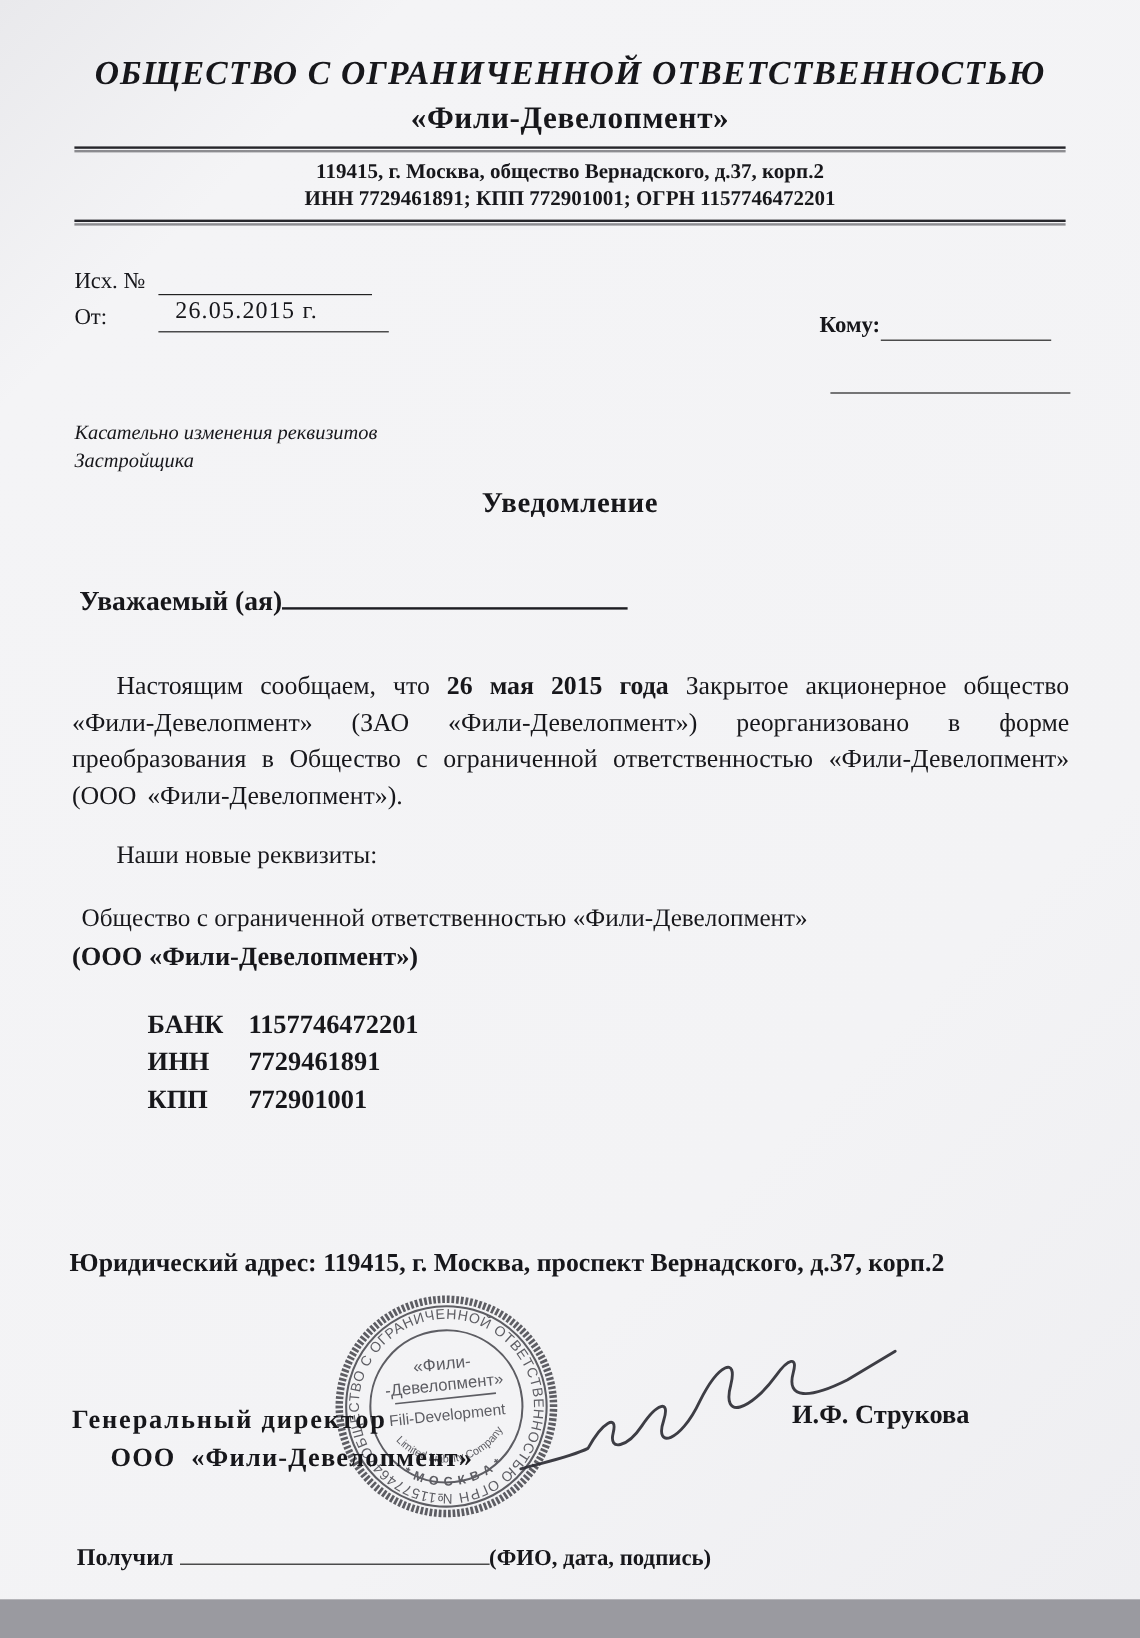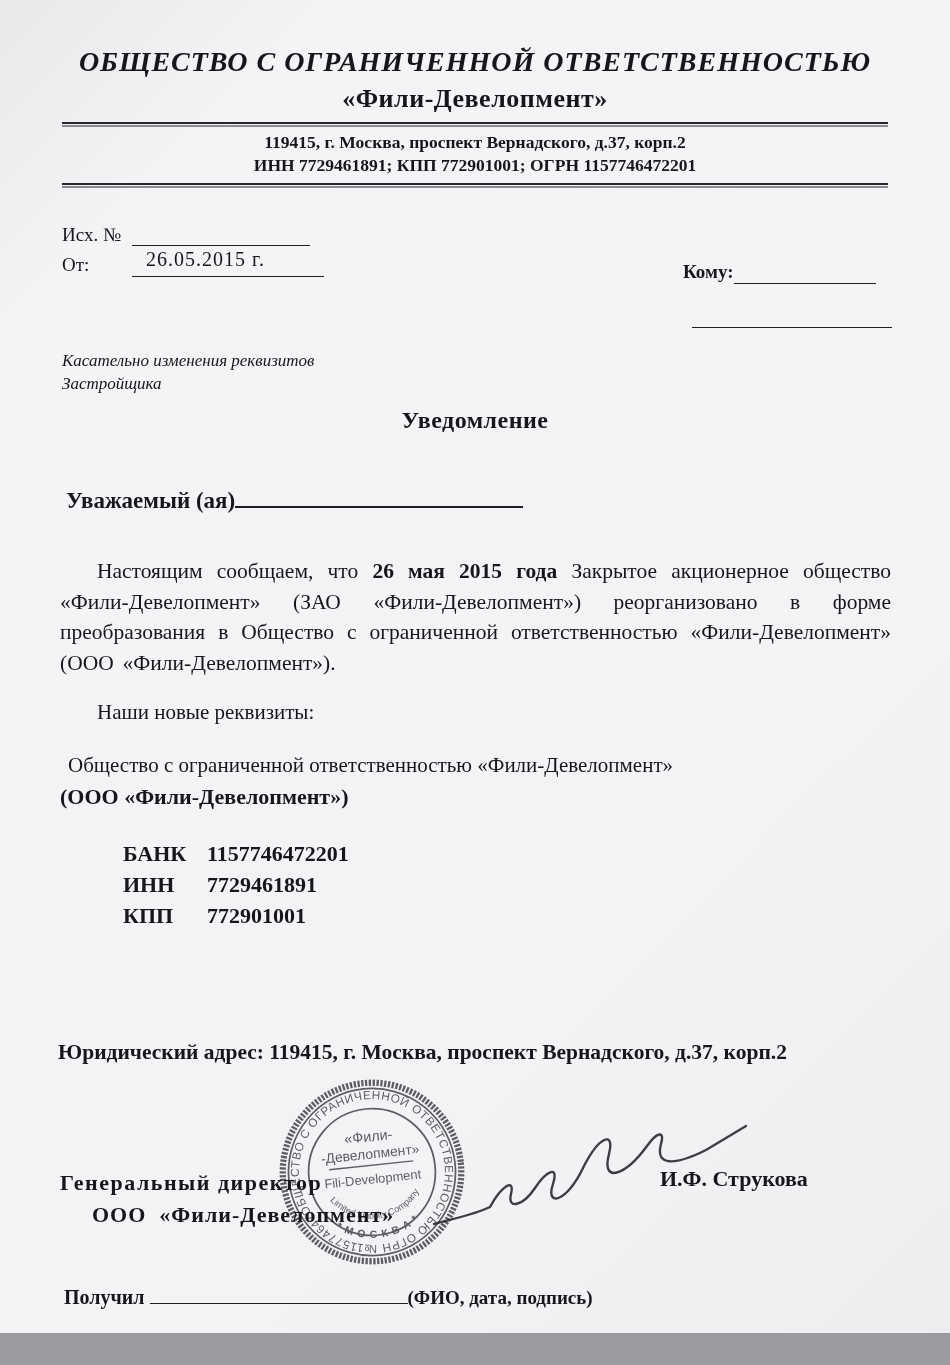--- a/index.html
+++ b/index.html
@@ -53,21 +53,21 @@
 </style>
 </head>
 <body>
 
 <div class="page">
 
   <div class="abs center org1">ОБЩЕСТВО С ОГРАНИЧЕННОЙ ОТВЕТСТВЕННОСТЬЮ</div>
   <div class="abs center org2">«Фили-Девелопмент»</div>
   <div class="abs rule rule1"></div>
   <div class="abs center addr">
-    <div>119415, г. Москва, проспект Вернадского, д.37, корп.2</div>
+    <div>119415, г. Москва, общество Вернадского, д.37, корп.2</div>
     <div>ИНН 7729461891; КПП 772901001; ОГРН 1157746472201</div>
   </div>
   <div class="abs rule rule2"></div>
 
   <div class="abs label isx-label">Исх. №</div>
   <div class="abs isx-line"></div>
   <div class="abs label ot-label">От:</div>
   <div class="abs date-line">26.05.2015 г.</div>
 
   <div class="abs komu-row">

